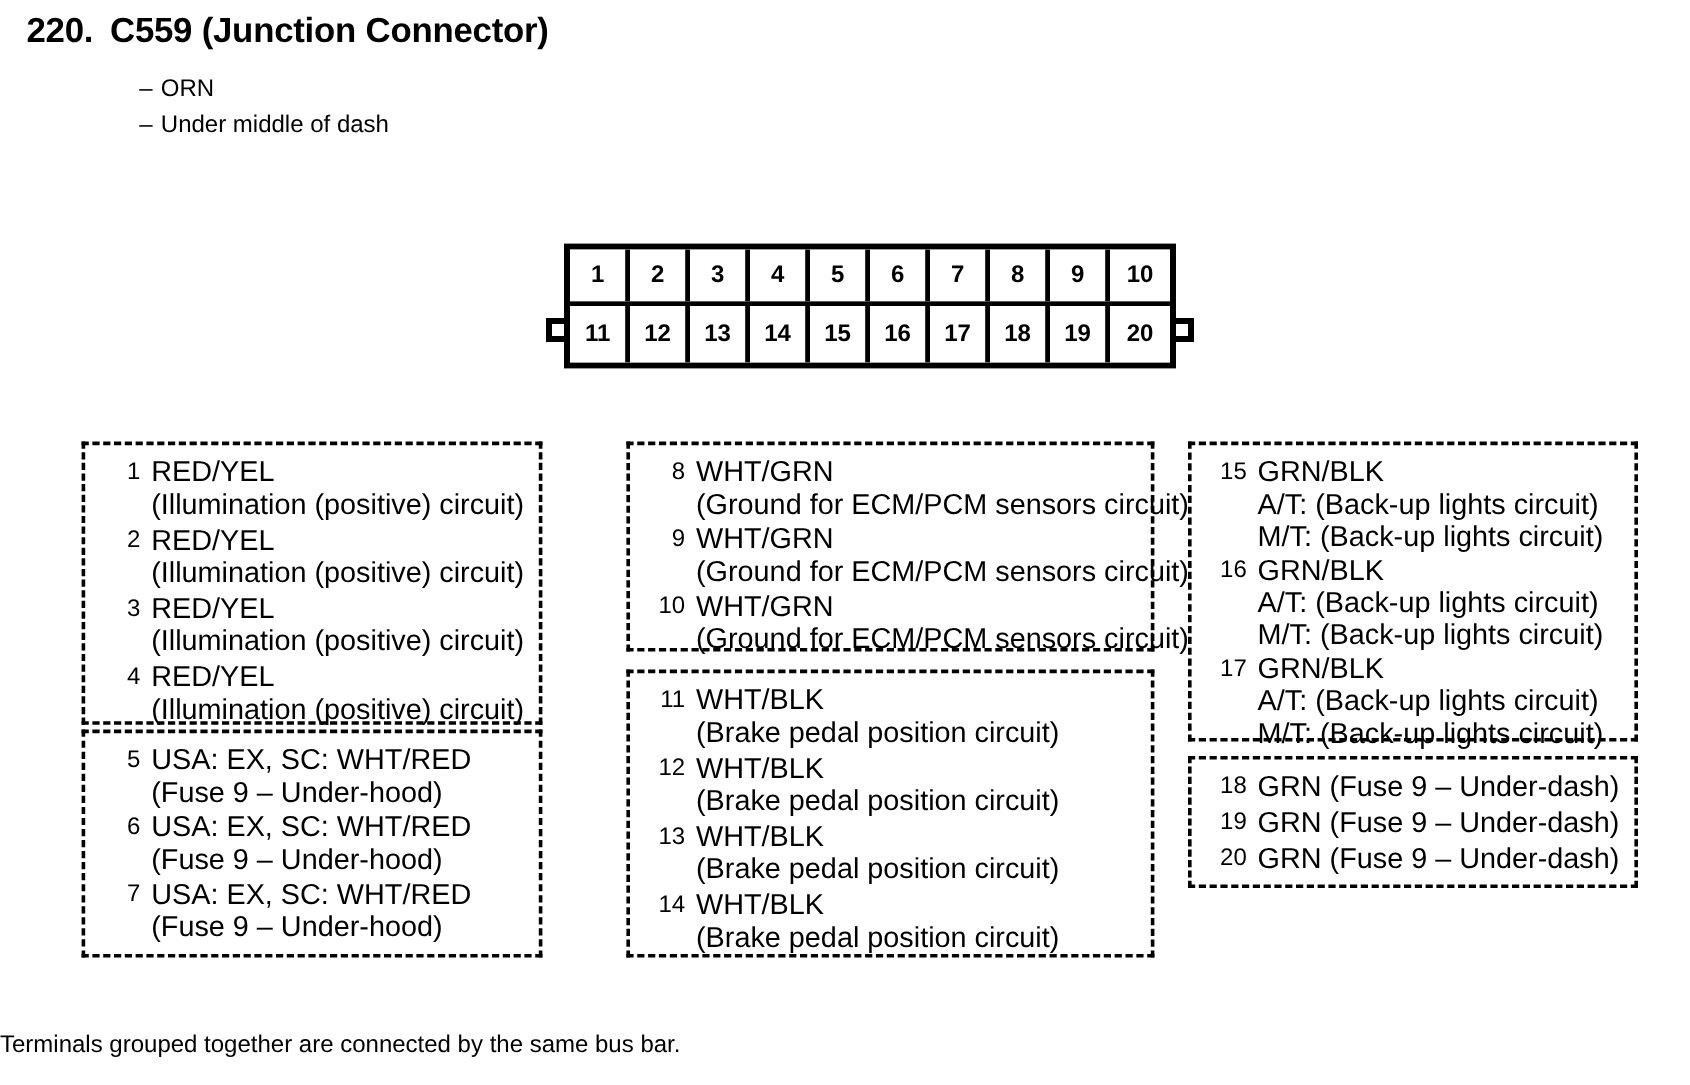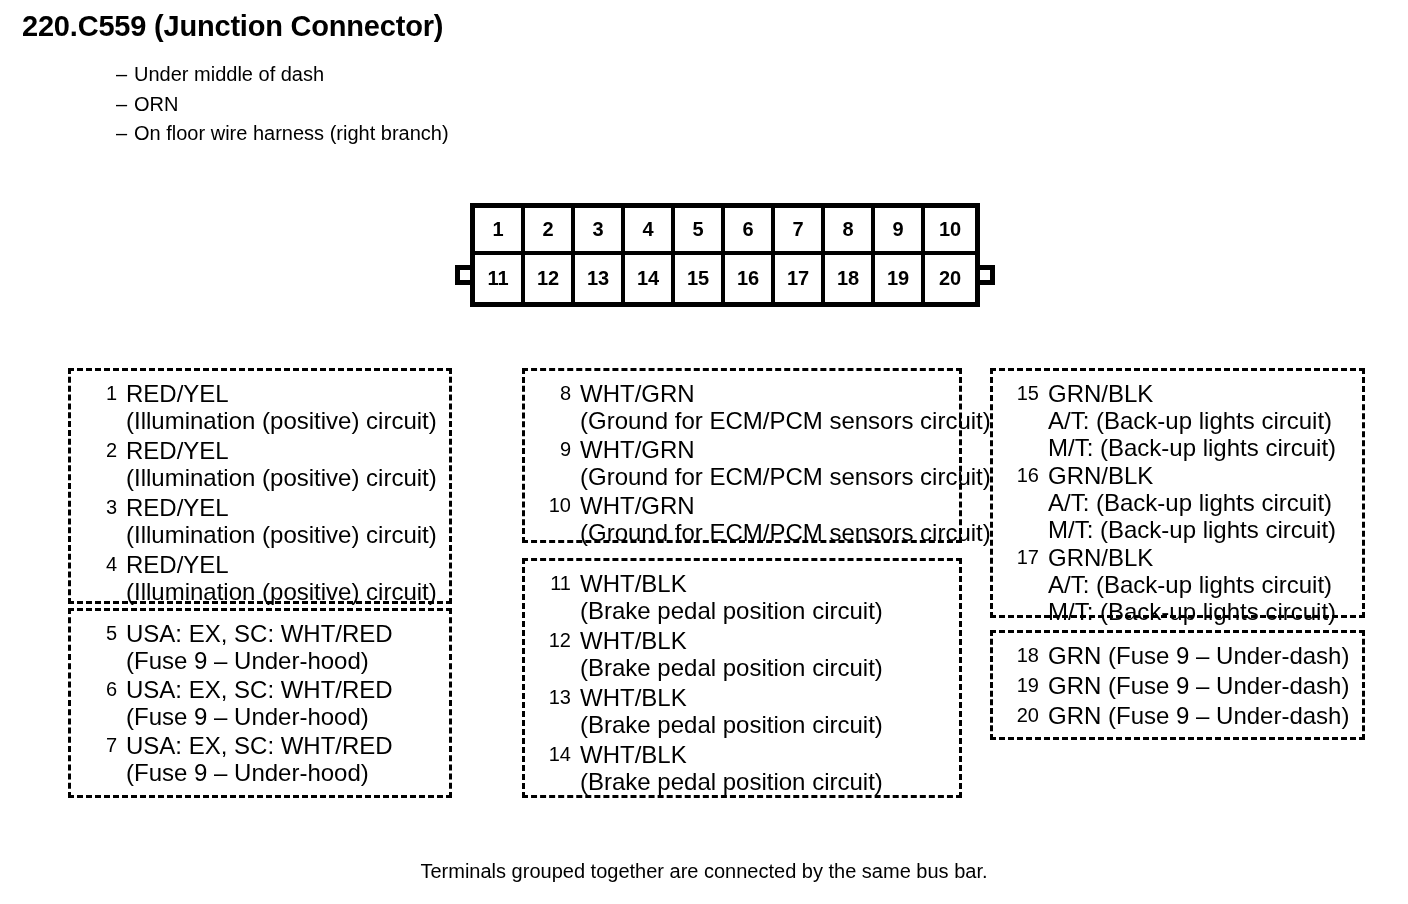--- a/index.html
+++ b/index.html
@@ -20,20 +20,21 @@
   #header-title {
     position: absolute;
     left: 22px;
     top: 10px;
     font-size: 29px;
     font-weight: bold;
     letter-spacing: -0.2px;
     white-space: nowrap;
   }
   #header-title .num {
+    margin-right: 14px;
   }
   #subtitle-list {
     position: absolute;
     left: 116px;
     top: 60px;
     font-size: 20px;
     line-height: 29.5px;
   }
   #subtitle-list .sub-line {
     white-space: nowrap;
@@ -141,35 +142,33 @@
   .box-pins-11-14 .entry { margin-bottom: 3px; }
   .box-pins-15-17 .entry { margin-bottom: 1px; }
   .box-pins-18-20 .entry { margin-bottom: 3px; }
 
   
   #footer-note {
     position: absolute;
     left: 0;
     right: 0;
     top: 860px;
-    text-align: center;
     font-size: 20px;
   }
 </style>
 </head>
 <body>
 
 <div id="header-title">
   <span class="num">220.</span><span>C559 (Junction Connector)</span>
 </div>
 
 <div id="subtitle-list">
+    <div class="sub-line"><span class="dash">–</span><span>ORN</span></div>
     <div class="sub-line"><span class="dash">–</span><span>Under middle of dash</span></div>
-    <div class="sub-line"><span class="dash">–</span><span>ORN</span></div>
-    <div class="sub-line"><span class="dash">–</span><span>On floor wire harness (right branch)</span></div>
   </div>
 
 <div id="connector">
   <div class="conn-tab left"></div>
   <div class="conn-tab right"></div>
   <div class="conn-body">
     <div class="conn-row top" id="conn-row-top">
         <div class="conn-cell">1</div>
         <div class="conn-cell">2</div>
         <div class="conn-cell">3</div>

